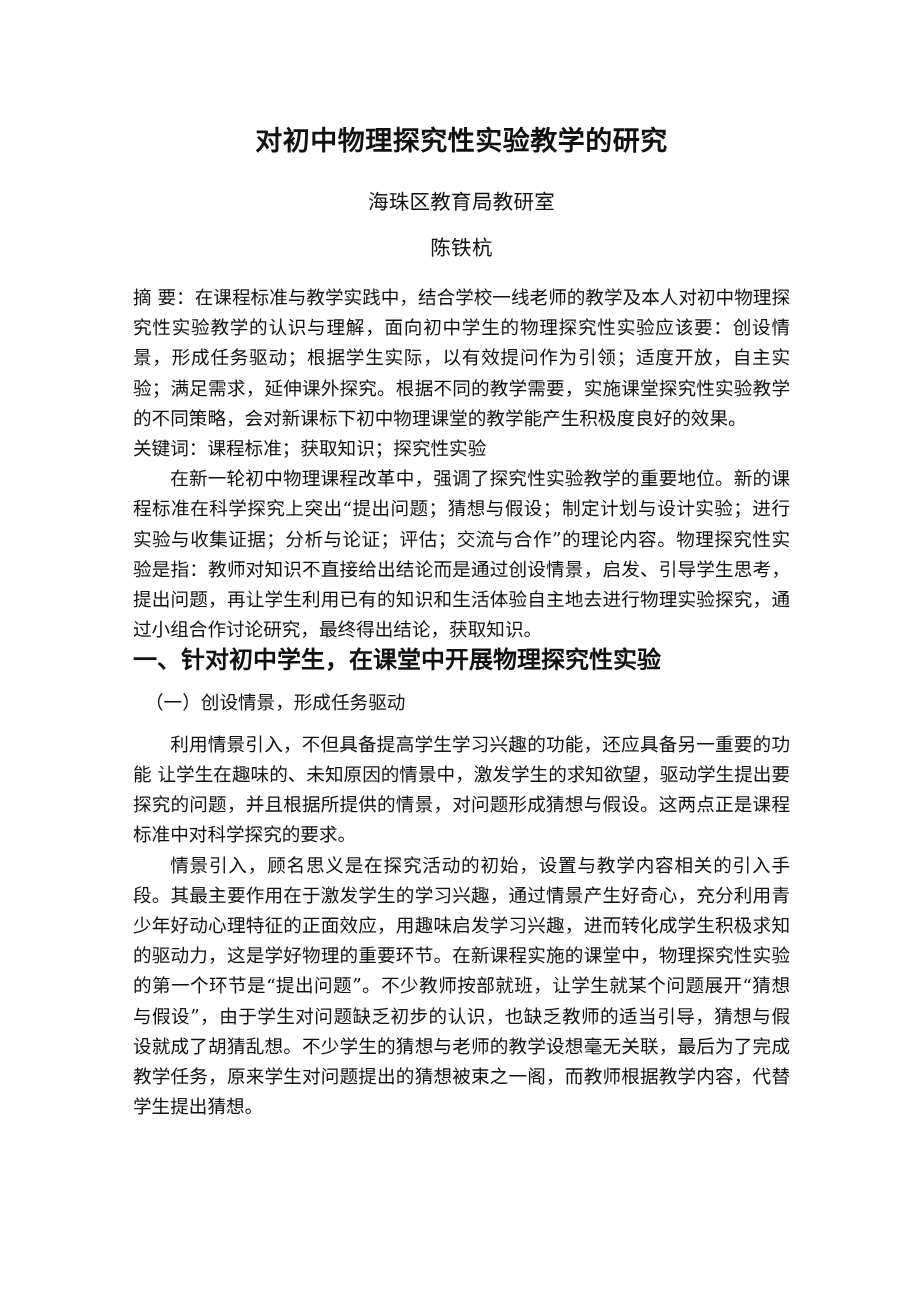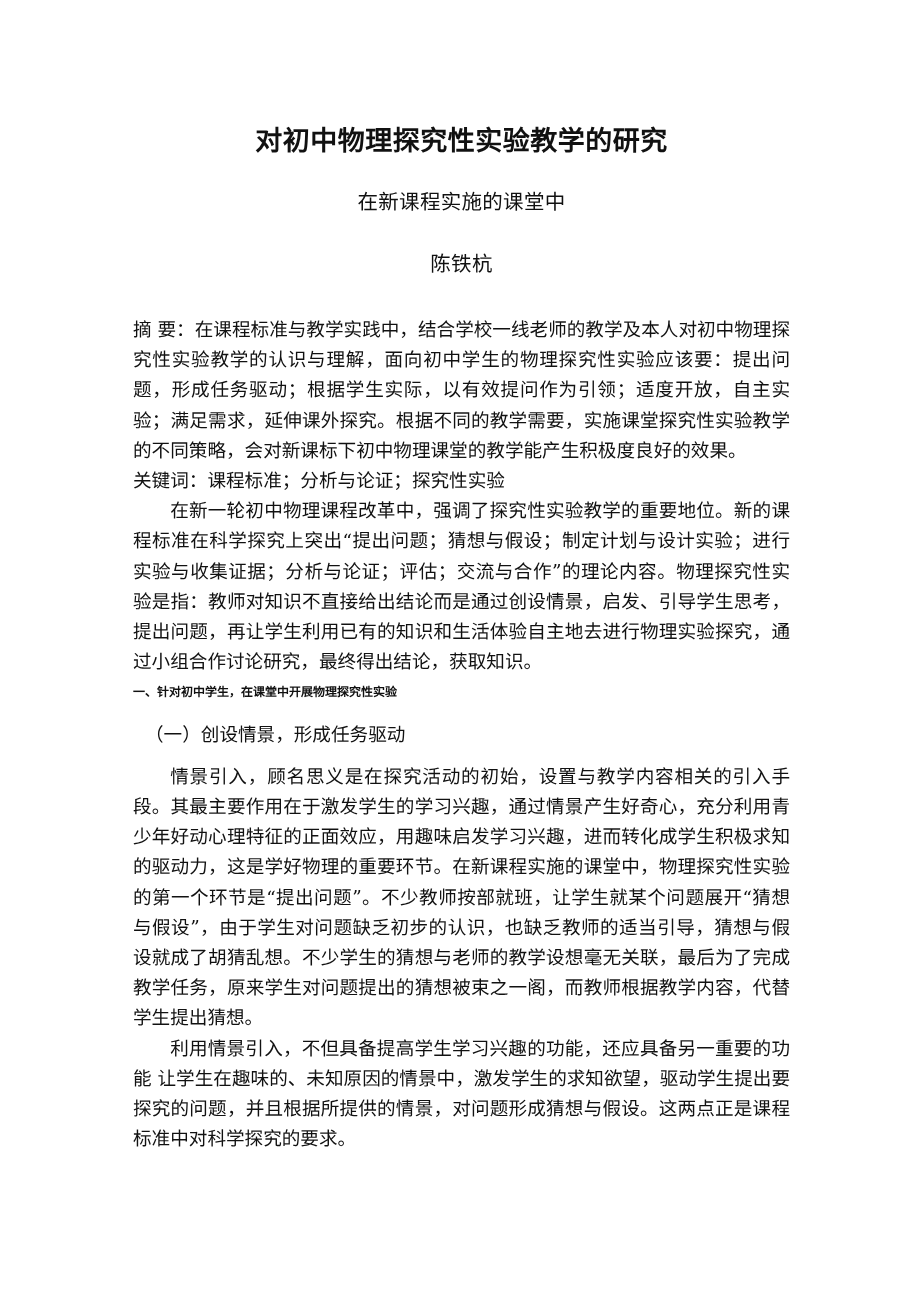--- a/index.html
+++ b/index.html
@@ -46,21 +46,21 @@
     line-height: 30px;
     text-align: center;
     margin: 0;
     padding-top: 27px;
     letter-spacing: 0.3px;
   }
   .doc-author {
     font-size: 20.5px;
     line-height: 30px;
     text-align: center;
-    margin: 16px;
+    margin: 0;
     padding-top: 16px;
     letter-spacing: 0.3px;
   }
 
   
   .body-block {
     padding-top: 20px;
   }
   p.para {
     font-size: 18.6px;
@@ -69,21 +69,21 @@
     text-align: justify;
     text-justify: inter-ideograph;
     text-align-last: left;
     letter-spacing: 0;
     word-break: break-all;
   }
   p.indent {
     text-indent: 2em;
   }
   p.heading {
-    font-size: 12px;
+    font-size: 24px;
     line-height: 30.2px;
     margin: 0;
     font-weight: bold;
     text-align: left;
   }
   p.subheading {
     font-size: 18.6px;
     line-height: 30.2px;
     margin: 12px;
     font-weight: normal;
@@ -94,37 +94,37 @@
   }
 </style>
 </head>
 <body>
 
 <div class="page">
   <div class="content">
 
     <h1 class="doc-title">对初中物理探究性实验教学的研究</h1>
 
-    <p class="doc-affiliation">在新课程实施的课堂中</p>
+    <p class="doc-affiliation">海珠区教育局教研室</p>
 
     <p class="doc-author">陈铁杭</p>
 
     <div class="body-block">
 
-      <p class="para"><span class="lbl">摘 要：</span><span>在课程标准与教学实践中，结合学校一线老师的教学及本人对初中物理探究性实验教学的认识与理解，面向初中学生的物理探究性实验应该要：提出问题，形成任务驱动；根据学生实际，以有效提问作为引领；适度开放，自主实验；满足需求，延伸课外探究。根据不同的教学需要，实施课堂探究性实验教学的不同策略，会对新课标下初中物理课堂的教学能产生积极度良好的效果。</span></p>
+      <p class="para"><span class="lbl">摘 要：</span><span>在课程标准与教学实践中，结合学校一线老师的教学及本人对初中物理探究性实验教学的认识与理解，面向初中学生的物理探究性实验应该要：创设情景，形成任务驱动；根据学生实际，以有效提问作为引领；适度开放，自主实验；满足需求，延伸课外探究。根据不同的教学需要，实施课堂探究性实验教学的不同策略，会对新课标下初中物理课堂的教学能产生积极度良好的效果。</span></p>
 
-      <p class="para"><span class="lbl">关键词：</span><span>课程标准；分析与论证；探究性实验</span></p>
+      <p class="para"><span class="lbl">关键词：</span><span>课程标准；获取知识；探究性实验</span></p>
 
       <p class="para indent">在新一轮初中物理课程改革中，强调了探究性实验教学的重要地位。新的课程标准在科学探究上突出“提出问题；猜想与假设；制定计划与设计实验；进行实验与收集证据；分析与论证；评估；交流与合作”的理论内容。物理探究性实验是指：教师对知识不直接给出结论而是通过创设情景，启发、引导学生思考，提出问题，再让学生利用已有的知识和生活体验自主地去进行物理实验探究，通过小组合作讨论研究，最终得出结论，获取知识。</p>
 
       <p class="heading">一、针对初中学生，在课堂中开展物理探究性实验</p>
 
       <p class="subheading">（一）创设情景，形成任务驱动</p>
 
 
+      <p class="para indent">利用情景引入，不但具备提高学生学习兴趣的功能，还应具备另一重要的功能 让学生在趣味的、未知原因的情景中，激发学生的求知欲望，驱动学生提出要探究的问题，并且根据所提供的情景，对问题形成猜想与假设。这两点正是课程标准中对科学探究的要求。</p>
+
       <p class="para indent">情景引入，顾名思义是在探究活动的初始，设置与教学内容相关的引入手段。其最主要作用在于激发学生的学习兴趣，通过情景产生好奇心，充分利用青少年好动心理特征的正面效应，用趣味启发学习兴趣，进而转化成学生积极求知的驱动力，这是学好物理的重要环节。在新课程实施的课堂中，物理探究性实验的第一个环节是“提出问题”。不少教师按部就班，让学生就某个问题展开“猜想与假设”，由于学生对问题缺乏初步的认识，也缺乏教师的适当引导，猜想与假设就成了胡猜乱想。不少学生的猜想与老师的教学设想毫无关联，最后为了完成教学任务，原来学生对问题提出的猜想被束之一阁，而教师根据教学内容，代替学生提出猜想。</p>
-
-      <p class="para indent">利用情景引入，不但具备提高学生学习兴趣的功能，还应具备另一重要的功能 让学生在趣味的、未知原因的情景中，激发学生的求知欲望，驱动学生提出要探究的问题，并且根据所提供的情景，对问题形成猜想与假设。这两点正是课程标准中对科学探究的要求。</p>
 
 
     </div>
   </div>
 </div>
 
 </body></html>

